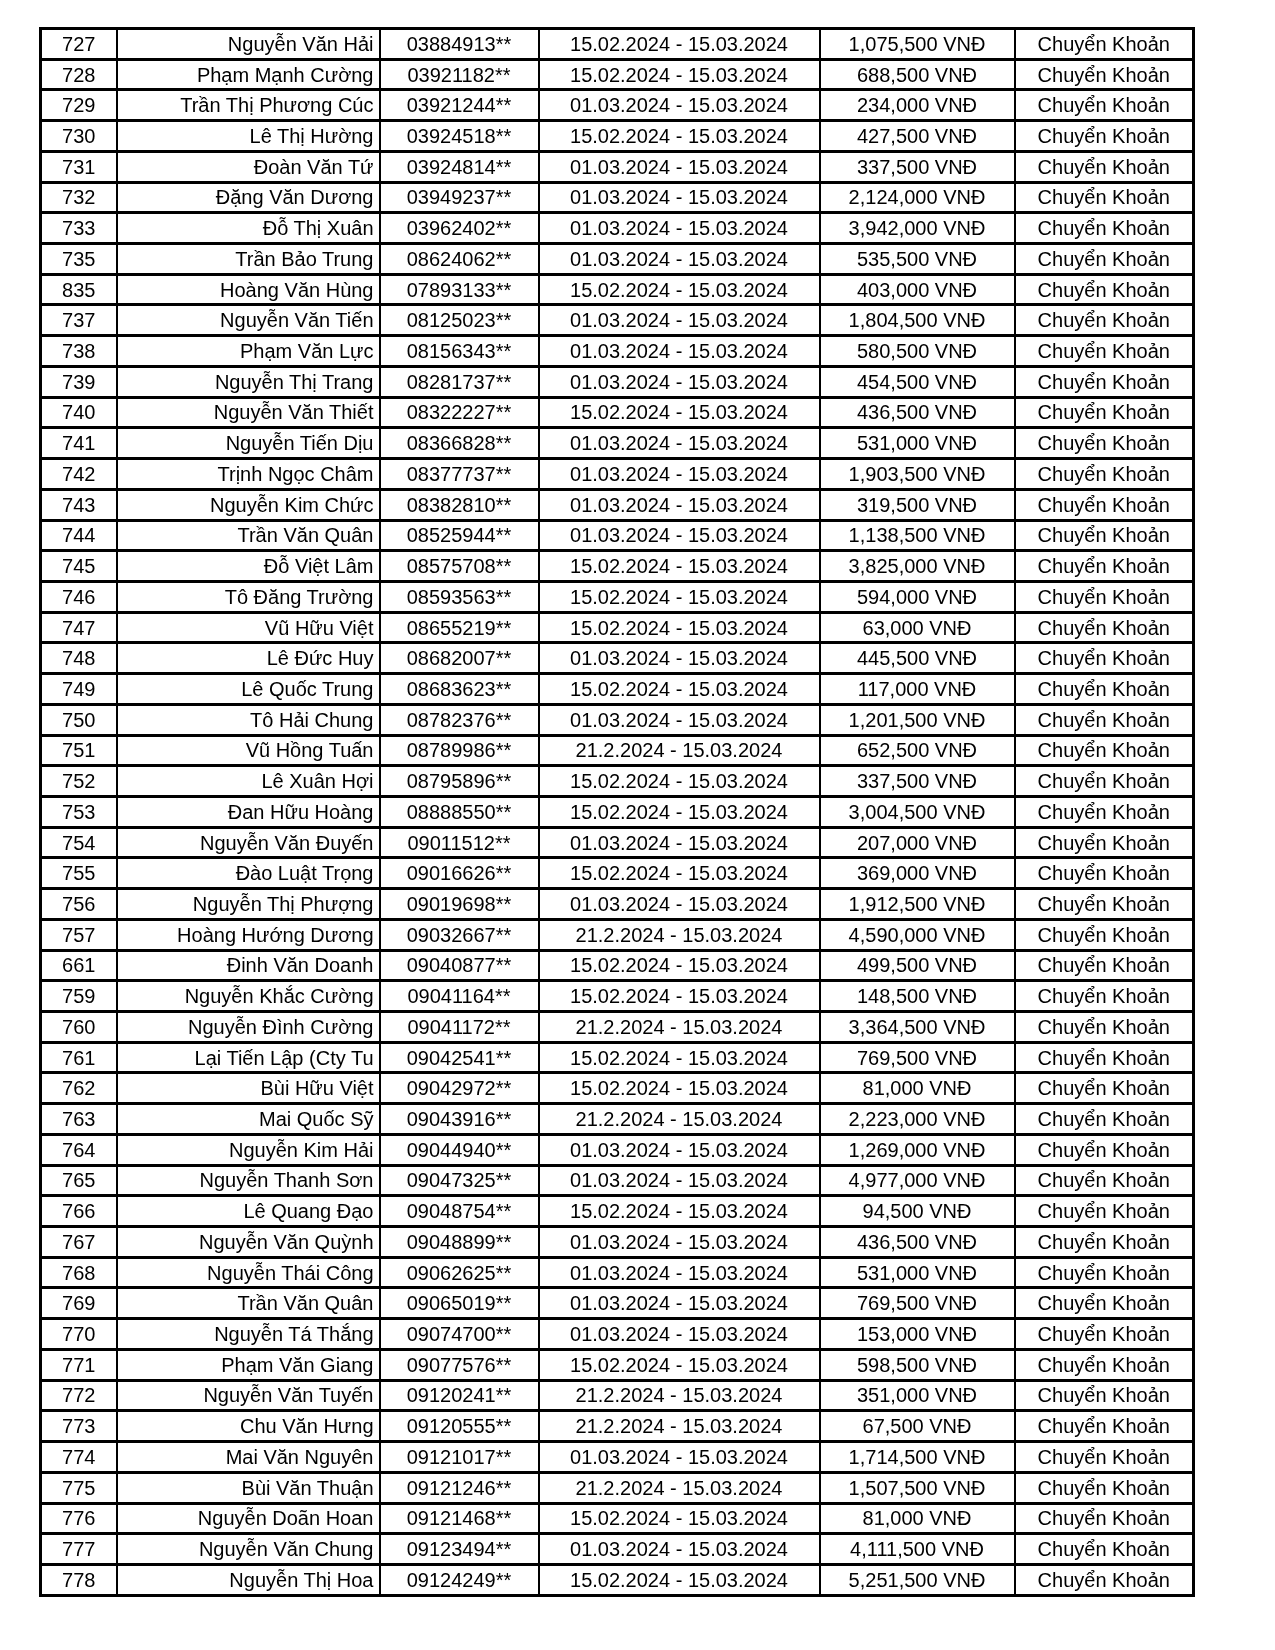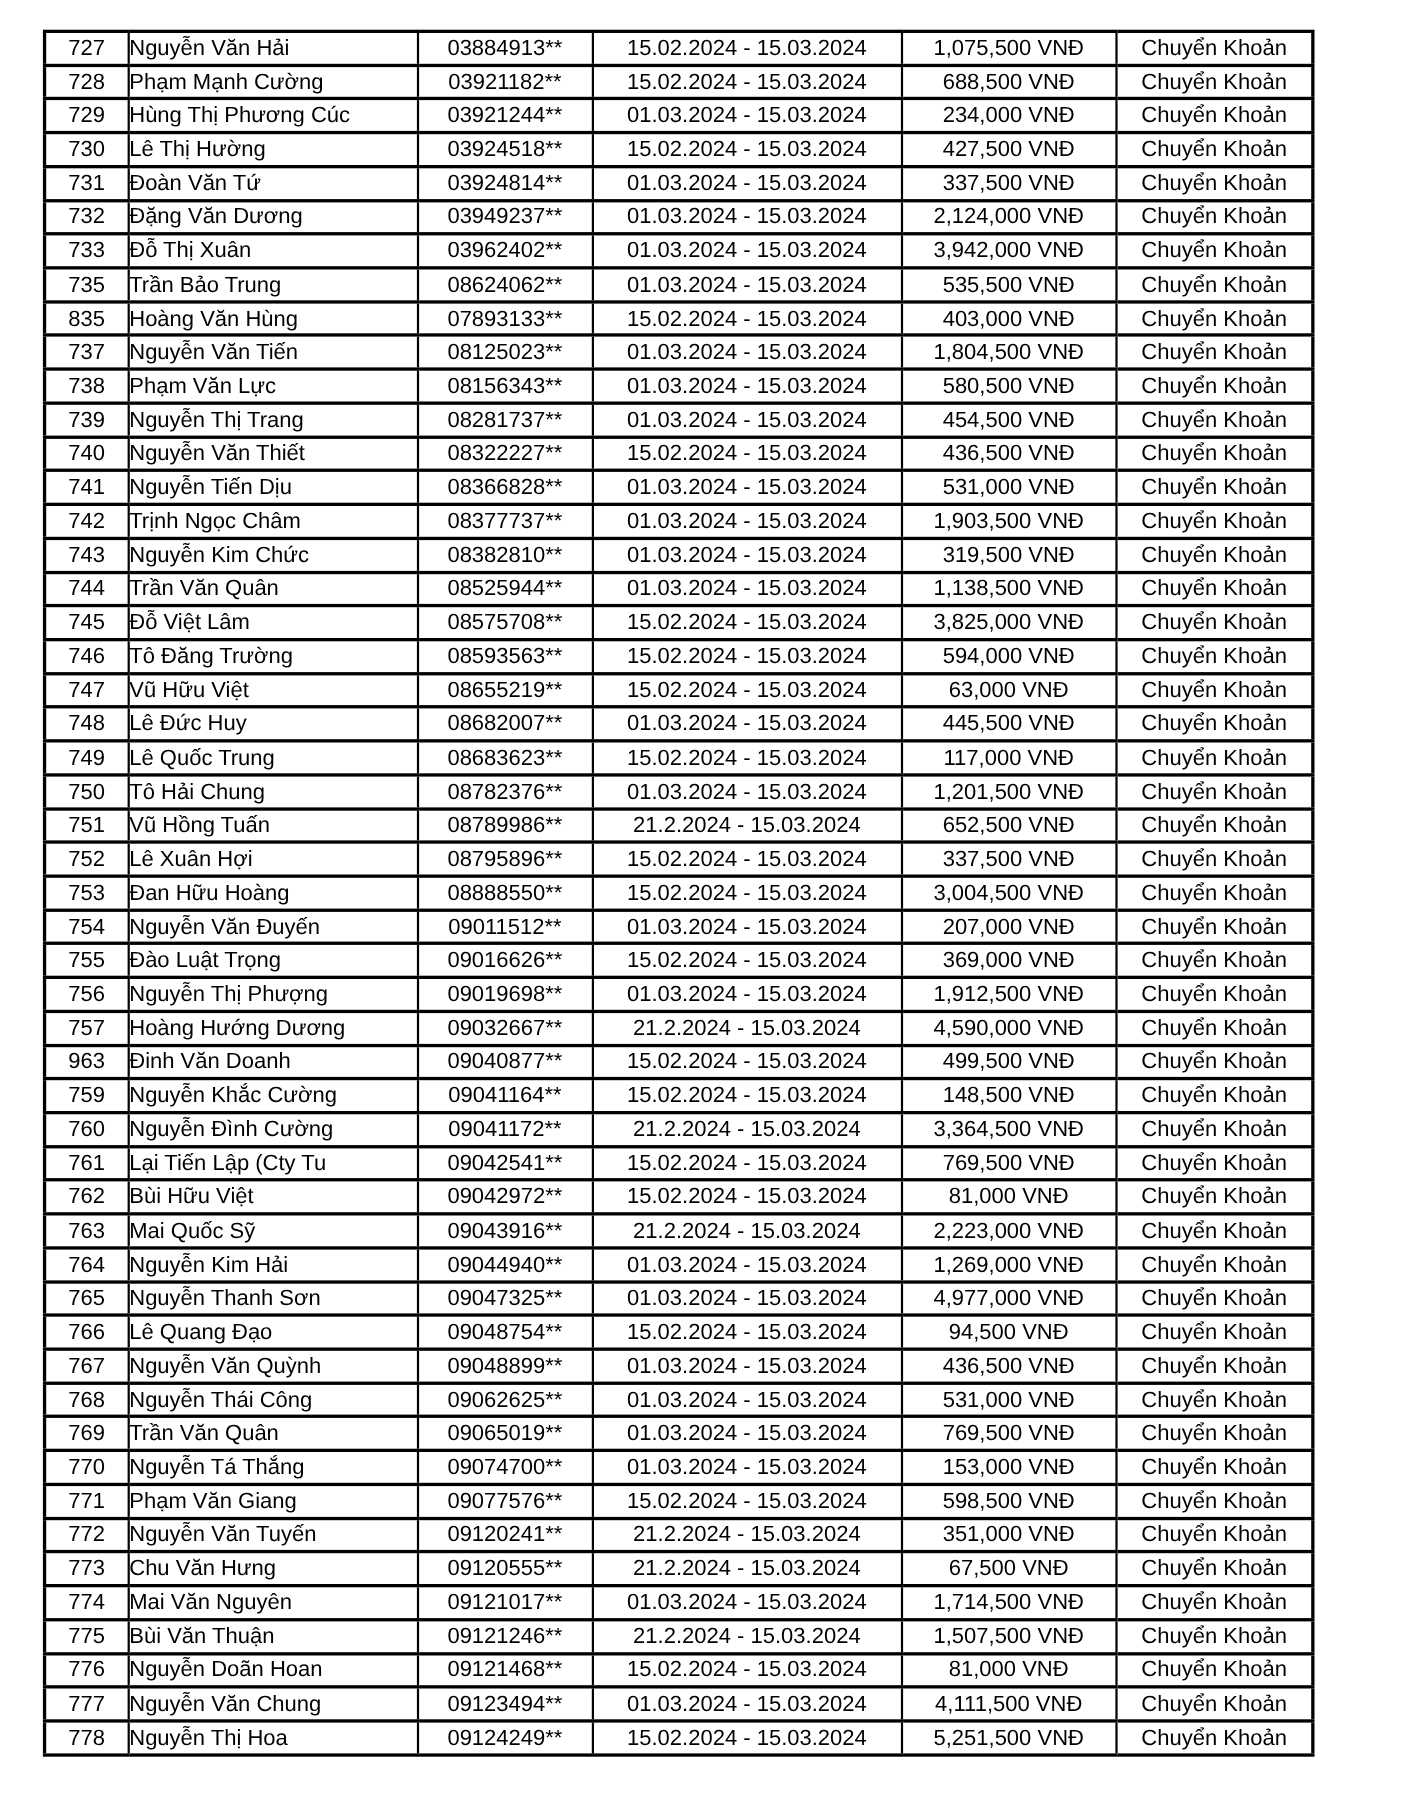--- a/index.html
+++ b/index.html
@@ -32,21 +32,21 @@
     border-right: 2px solid #000;
     border-top: 3px solid #000;
     border-bottom: 3px solid #000;
     padding: 0 5px;
     text-align: center;
     vertical-align: middle;
     white-space: nowrap;
     overflow: hidden;
   }
   table.payments { border: 3px solid #000; }
-  table.payments td.col-name { text-align: left; padding-left: 0; }
+  table.payments td.col-name { text-align: right; padding-left: 23px; }
   col.c-no     { width: 76px;  }
   col.c-name   { width: 263px; }
   col.c-phone  { width: 159px; }
   col.c-period { width: 281px; }
   col.c-amount { width: 195px; }
   col.c-method { width: 179px; }
 </style>
 </head>
 <body>
 
@@ -72,21 +72,21 @@
         <tr>
           <td class="col-no">728</td>
           <td class="col-name">Phạm Mạnh Cường</td>
           <td class="col-phone">03921182**</td>
           <td class="col-period">15.02.2024 - 15.03.2024</td>
           <td class="col-amount">688,500 VNĐ</td>
           <td class="col-method">Chuyển Khoản</td>
         </tr>
         <tr>
           <td class="col-no">729</td>
-          <td class="col-name">Hùng Thị Phương Cúc</td>
+          <td class="col-name">Trần Thị Phương Cúc</td>
           <td class="col-phone">03921244**</td>
           <td class="col-period">01.03.2024 - 15.03.2024</td>
           <td class="col-amount">234,000 VNĐ</td>
           <td class="col-method">Chuyển Khoản</td>
         </tr>
         <tr>
           <td class="col-no">730</td>
           <td class="col-name">Lê Thị Hường</td>
           <td class="col-phone">03924518**</td>
           <td class="col-period">15.02.2024 - 15.03.2024</td>
@@ -295,21 +295,21 @@
         </tr>
         <tr>
           <td class="col-no">757</td>
           <td class="col-name">Hoàng Hướng Dương</td>
           <td class="col-phone">09032667**</td>
           <td class="col-period">21.2.2024 - 15.03.2024</td>
           <td class="col-amount">4,590,000 VNĐ</td>
           <td class="col-method">Chuyển Khoản</td>
         </tr>
         <tr>
-          <td class="col-no">963</td>
+          <td class="col-no">661</td>
           <td class="col-name">Đinh Văn Doanh</td>
           <td class="col-phone">09040877**</td>
           <td class="col-period">15.02.2024 - 15.03.2024</td>
           <td class="col-amount">499,500 VNĐ</td>
           <td class="col-method">Chuyển Khoản</td>
         </tr>
         <tr>
           <td class="col-no">759</td>
           <td class="col-name">Nguyễn Khắc Cường</td>
           <td class="col-phone">09041164**</td>

